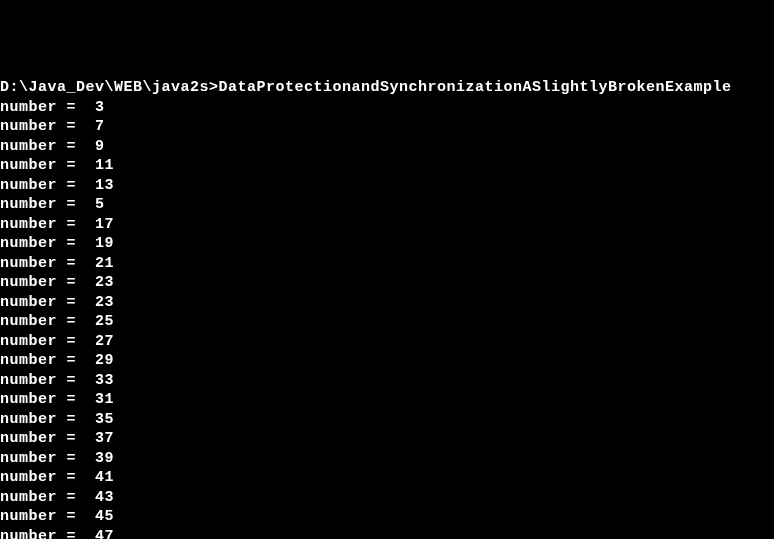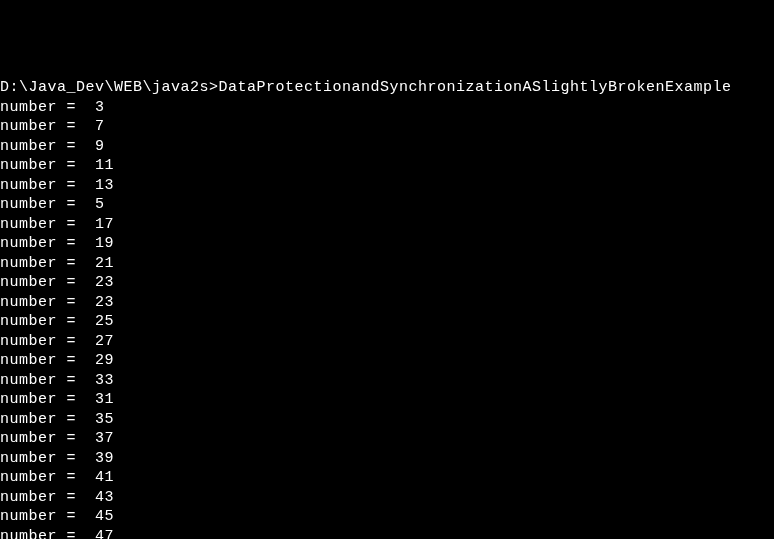--- a/index.html
+++ b/index.html
@@ -14,20 +14,21 @@
       font-size: 15px;
       line-height: 1.3;
       width: 774px;
       height: 539px;
       overflow: hidden;
       white-space: pre;
       letter-spacing: 0.5px;
     }
     .terminal-line {
       display: block;
+      font-weight: bold;
     }
   </style>
 </head>
 <body>
 
 
 
 <span class="terminal-line">D:\Java_Dev\WEB\java2s&gt;DataProtectionandSynchronizationASlightlyBrokenExample</span><span class="terminal-line">number =  3</span><span class="terminal-line">number =  7</span><span class="terminal-line">number =  9</span><span class="terminal-line">number =  11</span><span class="terminal-line">number =  13</span><span class="terminal-line">number =  5</span><span class="terminal-line">number =  17</span><span class="terminal-line">number =  19</span><span class="terminal-line">number =  21</span><span class="terminal-line">number =  23</span><span class="terminal-line">number =  23</span><span class="terminal-line">number =  25</span><span class="terminal-line">number =  27</span><span class="terminal-line">number =  29</span><span class="terminal-line">number =  33</span><span class="terminal-line">number =  31</span><span class="terminal-line">number =  35</span><span class="terminal-line">number =  37</span><span class="terminal-line">number =  39</span><span class="terminal-line">number =  41</span><span class="terminal-line">number =  43</span><span class="terminal-line">number =  45</span><span class="terminal-line">number =  47</span>
 
 

